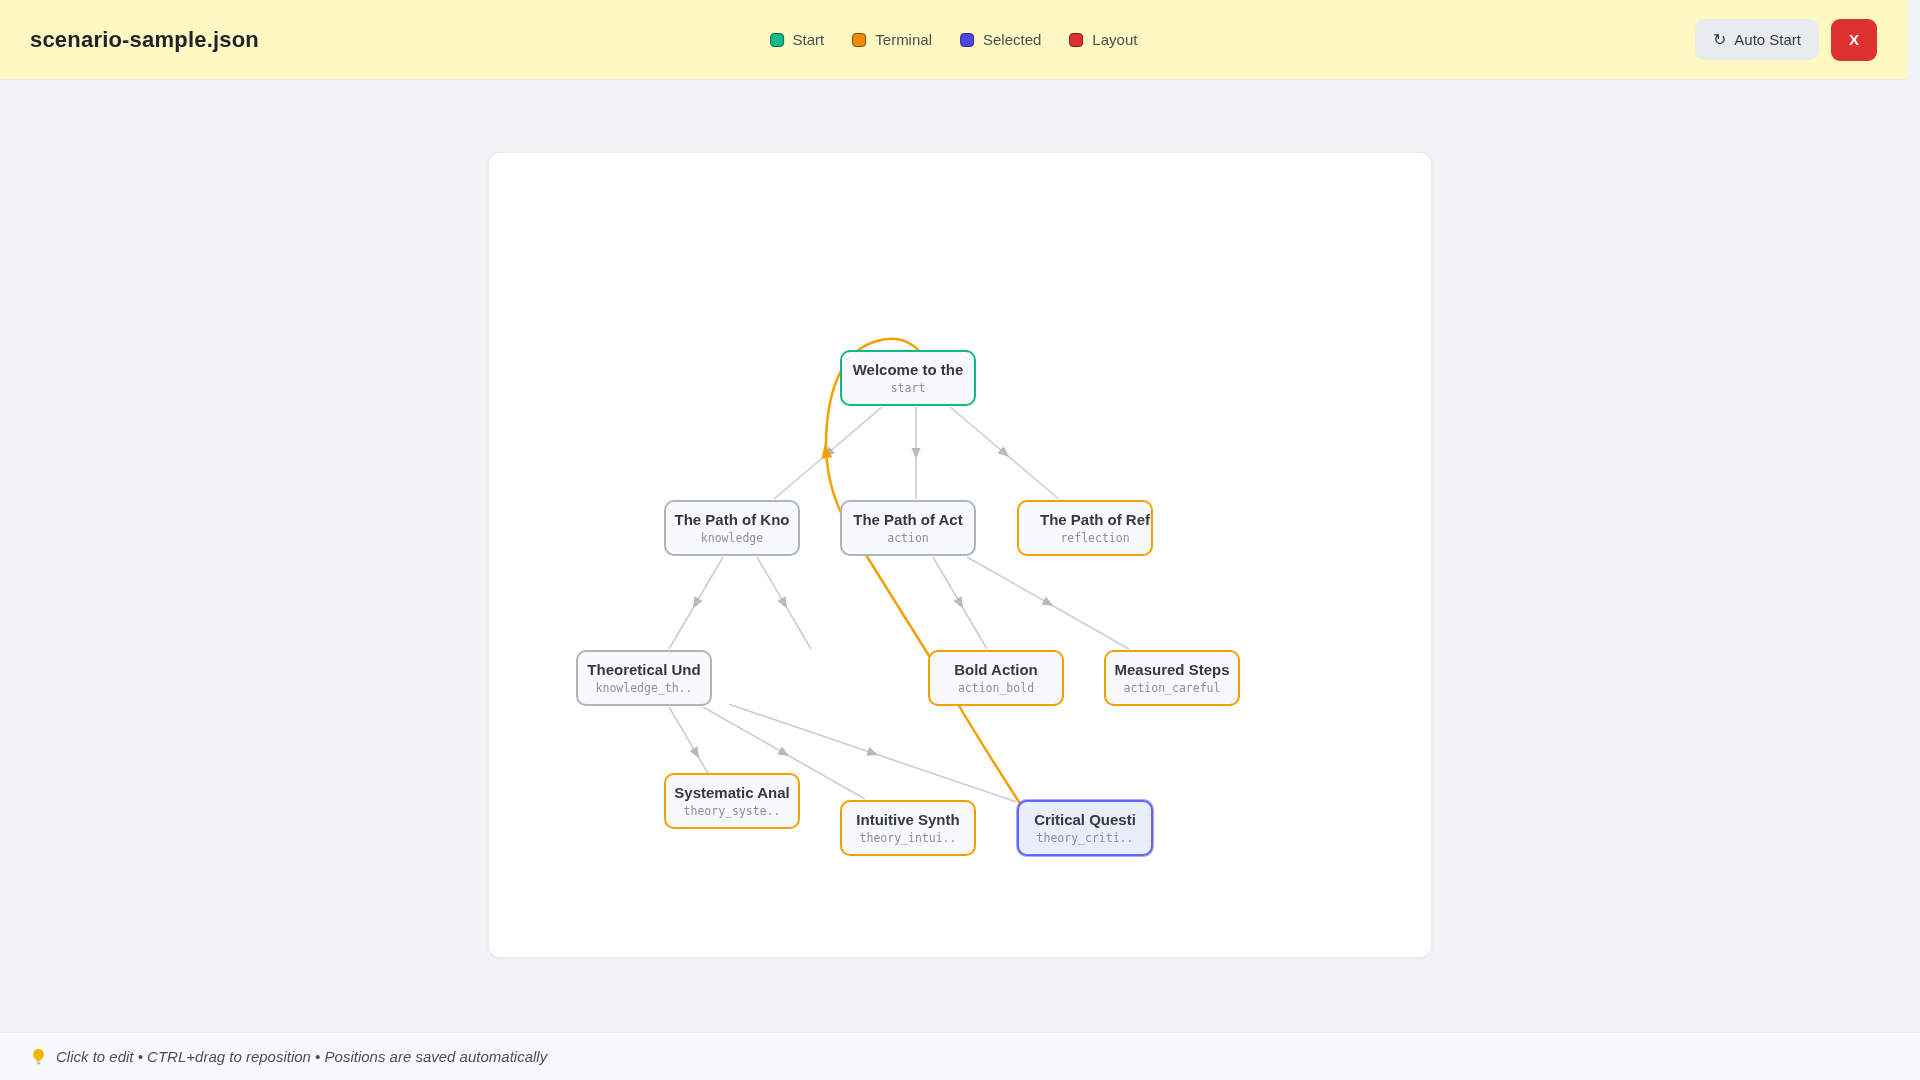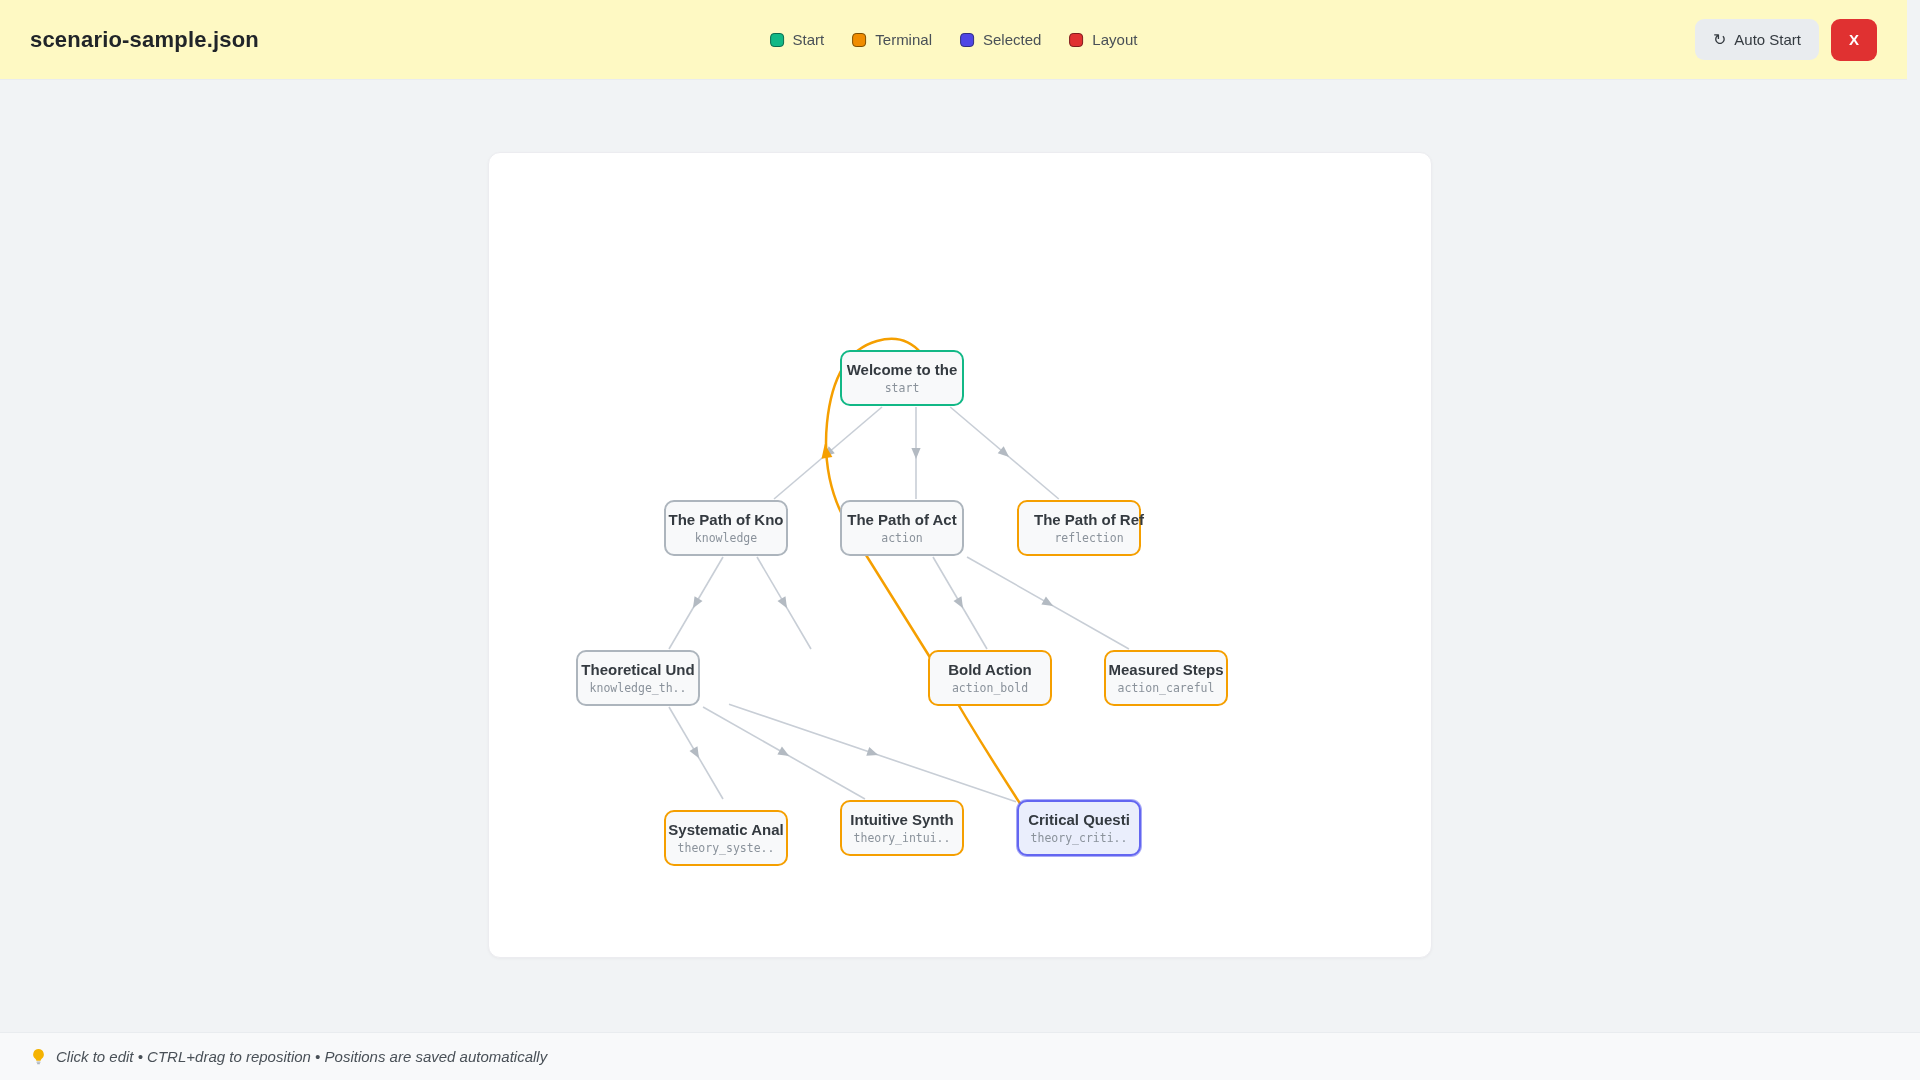--- a/index.html
+++ b/index.html
@@ -39,21 +39,21 @@
   main { position:absolute; top:80px; bottom:48px; left:0; right:0; }
   .canvas-card {
     position:relative; width:944px; height:806px; margin:72px auto 0;
     background:#ffffff; border:1px solid #ececf0; border-radius:12px;
     box-shadow:0 1px 3px rgba(0,0,0,.04);
     overflow:hidden;
   }
   #edges-svg { position:absolute; left:0; top:0; }
 
   .node {
-    position:absolute; width:124px; height:56px;
+    position:absolute; width:136px; height:56px;
     border:2px solid #adb5bd; background:#f8f9fa; border-radius:10px;
     display:flex; flex-direction:column; align-items:center; justify-content:center;
     cursor:pointer; z-index:2;
   }
   .node-title { font-size:15px; font-weight:600; color:#343a40; line-height:1.1; white-space:nowrap; }
   .node-sub {
     font-size:11.5px; color:#8a929b; margin-top:4px; line-height:1;
     font-family:"DejaVu Sans Mono", monospace; white-space:nowrap;
   }
   .node.start    { border-color:#12b886; }
@@ -150,21 +150,21 @@
         <div class="node-sub">knowledge_th..</div>
       </div>
       <div class="node terminal" style="left: 439px; top: 497px;">
         <div class="node-title">Bold Action</div>
         <div class="node-sub">action_bold</div>
       </div>
       <div class="node terminal" style="left: 615px; top: 497px;">
         <div class="node-title">Measured Steps</div>
         <div class="node-sub">action_careful</div>
       </div>
-      <div class="node terminal" style="left: 175px; top: 657px;">
+      <div class="node terminal" style="left: 175px; top: 620px;">
         <div class="node-title">Systematic Anal</div>
         <div class="node-sub">theory_syste..</div>
       </div>
       <div class="node terminal" style="left: 351px; top: 647px;">
         <div class="node-title">Intuitive Synth</div>
         <div class="node-sub">theory_intui..</div>
       </div>
       <div class="node selected" style="left: 528px; top: 647px;">
         <div class="node-title">Critical Questi</div>
         <div class="node-sub">theory_criti..</div>

